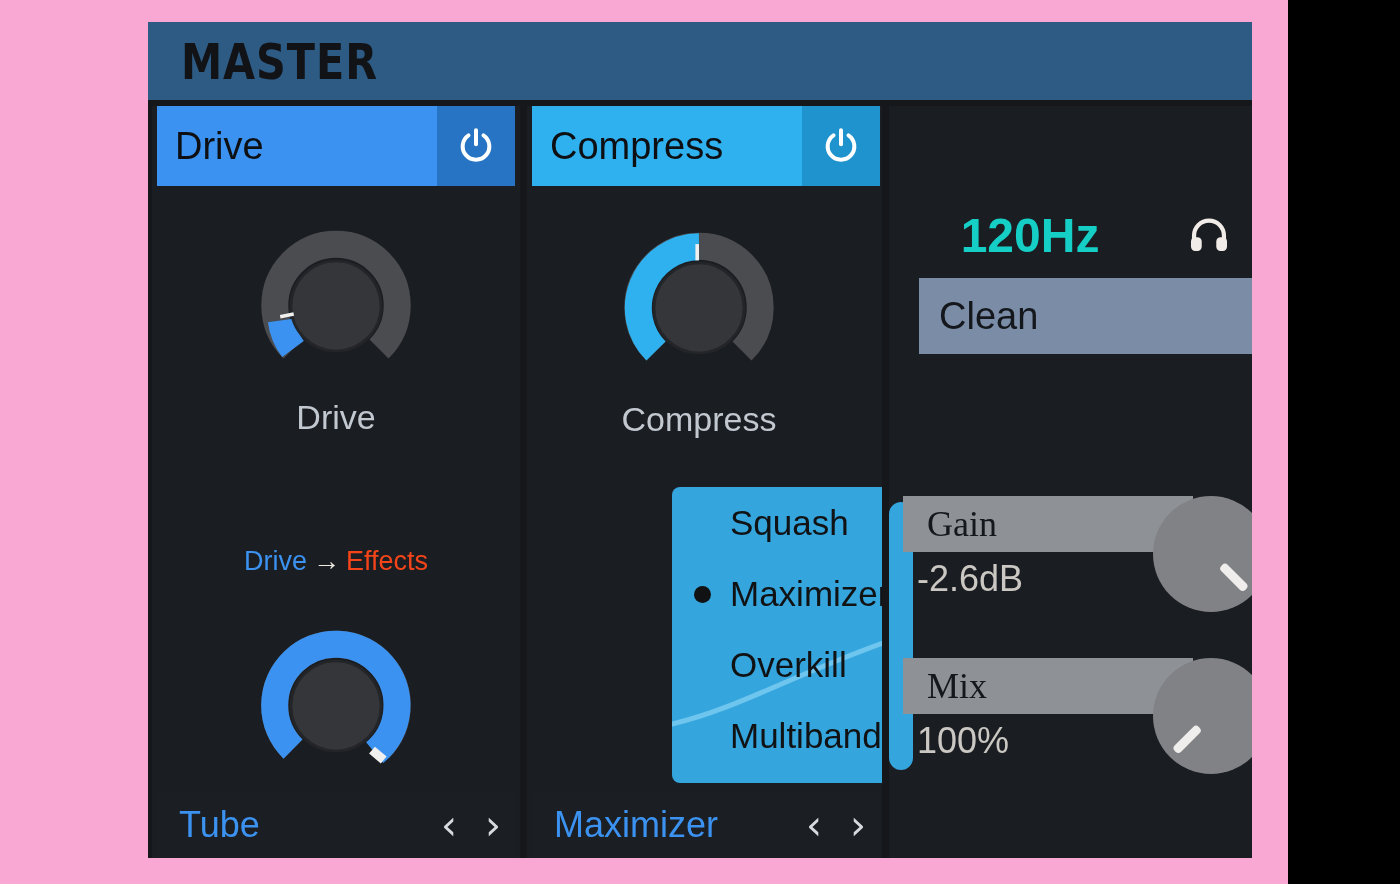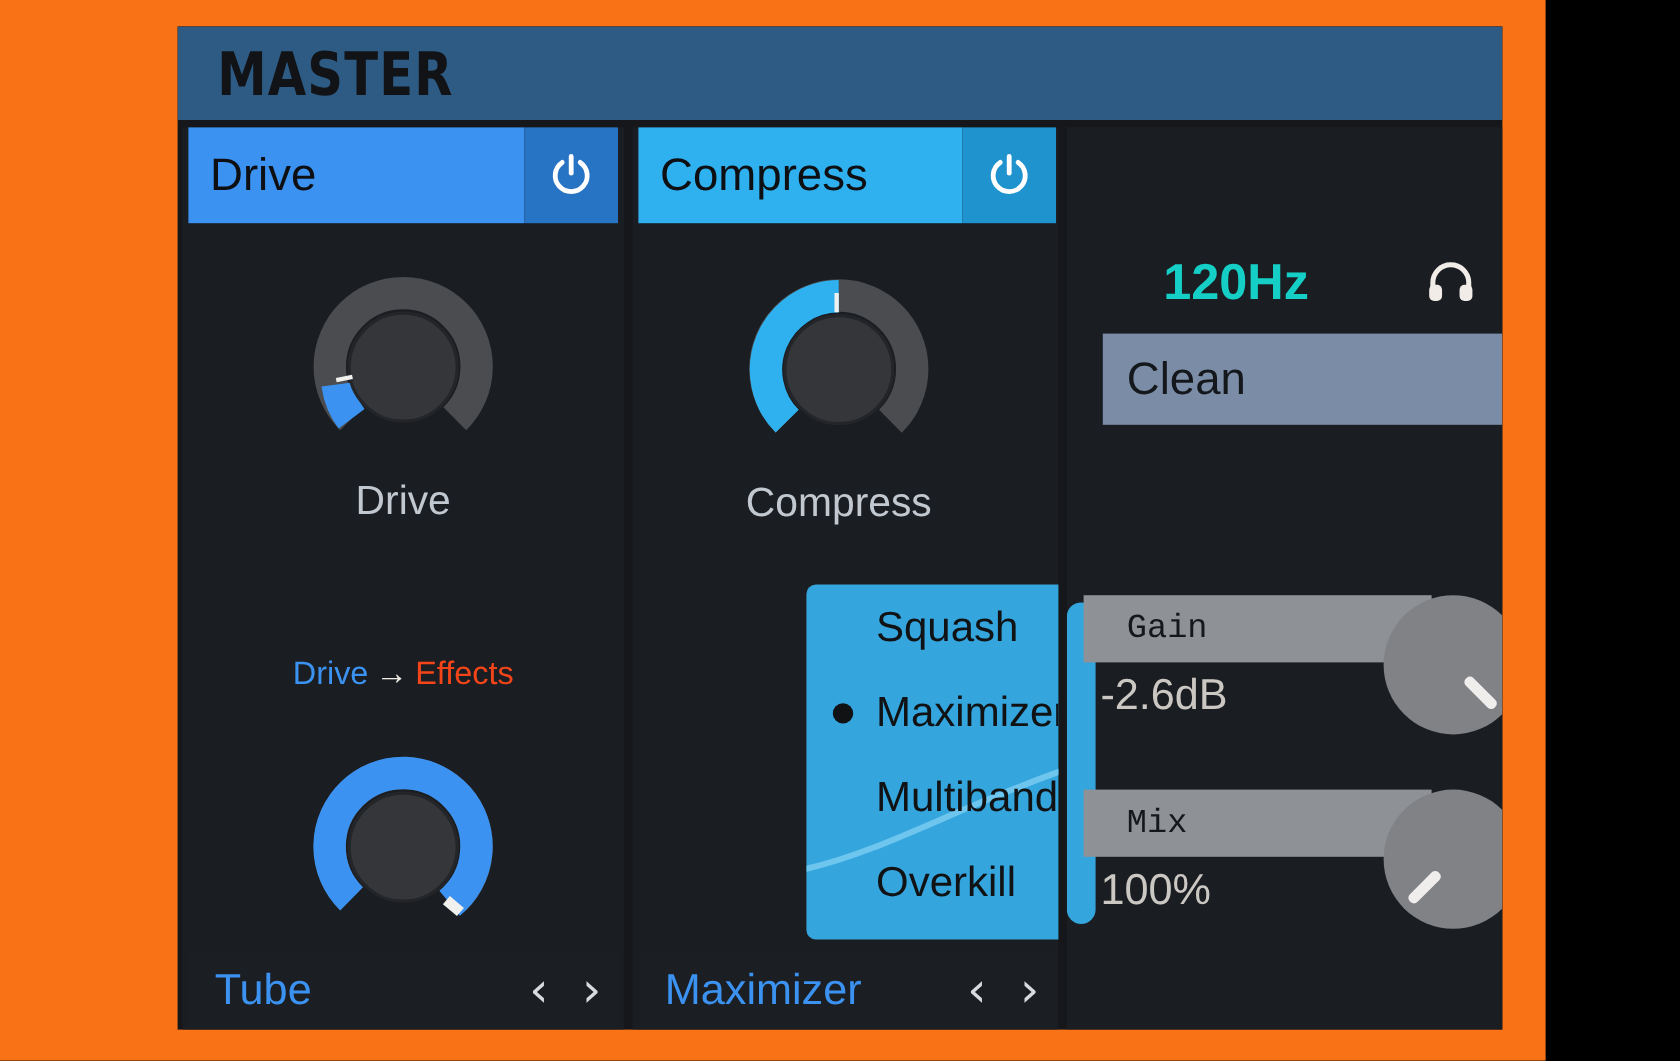--- a/index.html
+++ b/index.html
@@ -9,21 +9,21 @@
     width: 1400px;
     height: 884px;
     overflow: hidden;
     font-family: "Liberation Sans", sans-serif;
   }
 
   #stage {
     position: relative;
     width: 1288px;
     height: 884px;
-    background: #f97316;
+    background: #f9a8d4;
   }
 
   
   #plugin {
     position: absolute;
     left: 148px;
     top: 22px;
     width: 1104px;
     height: 836px;
     background: #15171b;
@@ -201,21 +201,21 @@
     top: 86px;
     width: 358px;
     height: 86px;
     display: flex;
     align-items: center;
   }
   #bass-freq {
     flex: 1 1 auto;
     text-align: center;
     color: #15cfc6;
-    font-size: 42px;
+    font-size: 48px;
     font-weight: bold;
     font-family: "Liberation Sans", sans-serif;
   }
   #bass-headphone {
     flex: 0 0 86px;
     display: flex;
     align-items: center;
     justify-content: center;
   }
 
@@ -247,24 +247,24 @@
   }
 
   .param-row { position: absolute; left: 14px; width: 290px; }
   .param-pill {
     height: 56px;
     background: #8e9196;
     display: flex;
     align-items: center;
   }
   .param-pill-label {
-    padding-left: 36px;
+    padding-left: 24px;
     color: #14171b;
-    font-size: 28px;
-    font-family: Liberation Mono, monospace;
+    font-size: 36px;
+    font-family: Liberation Serif, serif;
   }
   .param-value {
     padding-left: 14px;
     padding-top: 6px;
     color: #cbc7c2;
     font-size: 36px;
     font-family: "Liberation Sans", sans-serif;
   }
   .param-knob {
     position: absolute;
@@ -367,25 +367,25 @@
         <div class="algo-item unselected">
           <span class="bullet"></span>
           <span>Squash</span>
         </div>
         <div class="algo-item">
           <span class="bullet"></span>
           <span>Maximizer</span>
         </div>
         <div class="algo-item unselected">
           <span class="bullet"></span>
-          <span>Multiband</span>
+          <span>Overkill</span>
         </div>
         <div class="algo-item unselected">
           <span class="bullet"></span>
-          <span>Overkill</span>
+          <span>Multiband</span>
         </div>
       </div>
 
       <div class="selector-bar" id="comp-selector">
         <div class="selector-name">Maximizer</div>
         <div class="selector-spacer"></div>
         <div class="chev">‹</div>
         <div class="chev">›</div>
       </div>
     </div>

